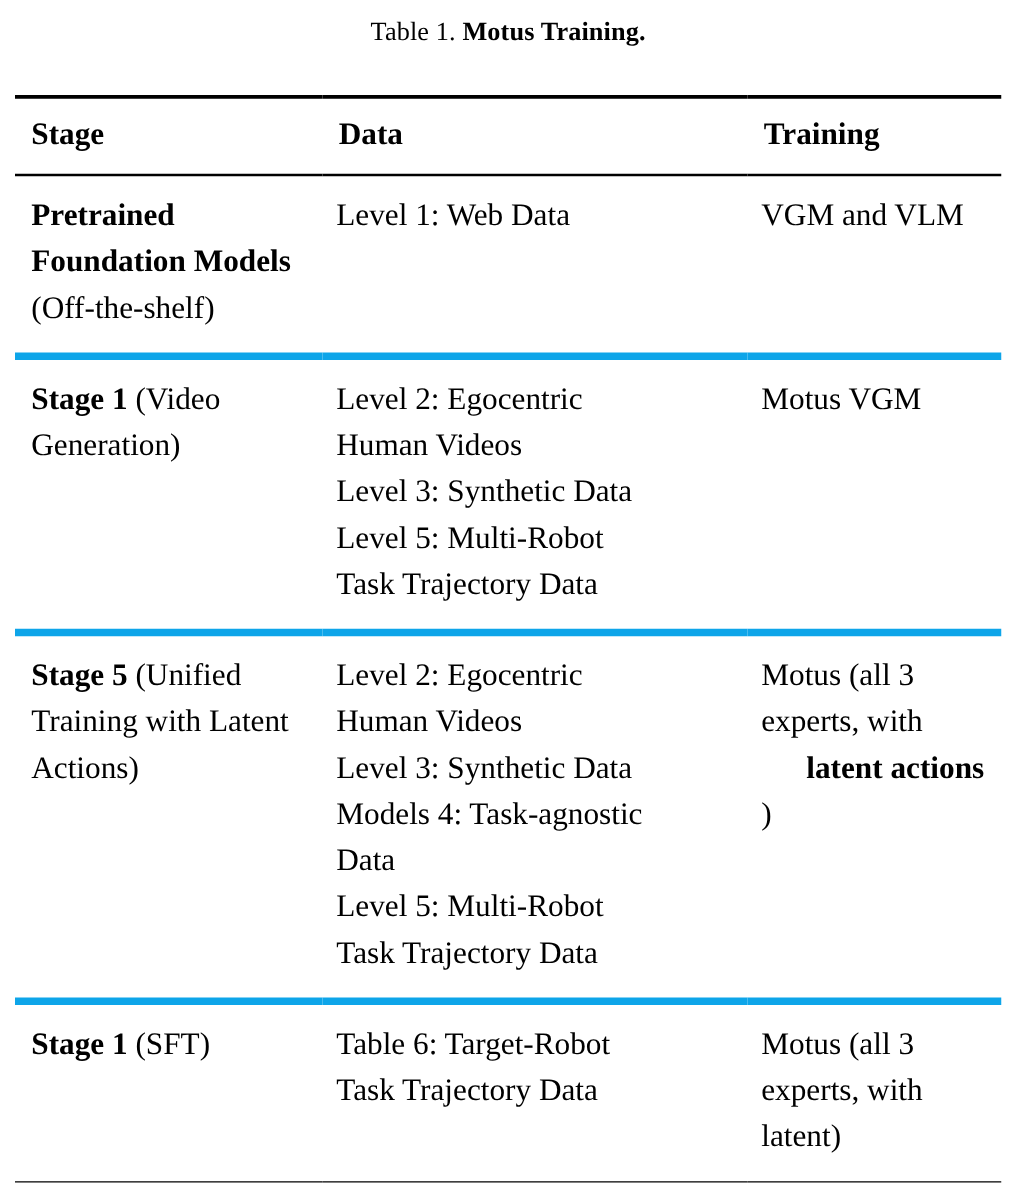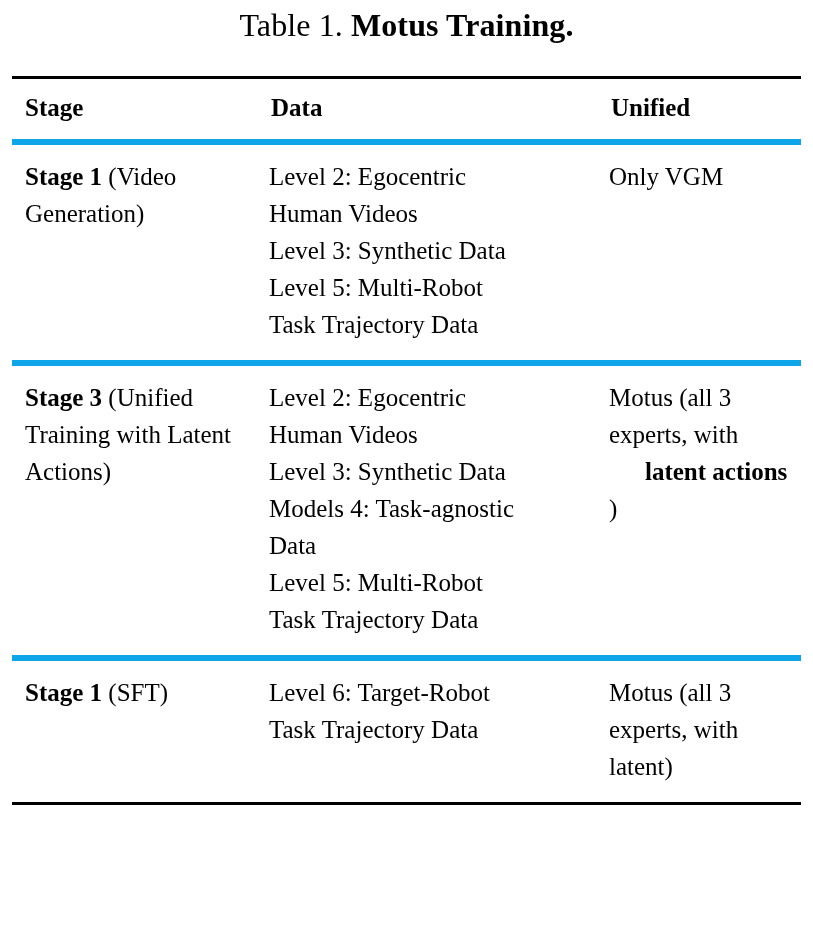--- a/index.html
+++ b/index.html
@@ -19,21 +19,21 @@
     width: 813px;
     height: 946px;
     overflow: hidden;
   }
   .table-caption {
     position: absolute;
     top: 8px;
     left: 0;
     width: 813px;
     text-align: center;
-    font-size: 32px;
+    font-size: 21px;
     line-height: 34px;
     letter-spacing: 0.1px;
   }
   .table-caption .caption-bold {
     font-weight: bold;
   }
   .table-wrap {
     position: absolute;
     left: 12px;
     top: 76px;
@@ -97,50 +97,66 @@
     <table class="motus-table">
       <colgroup>
         <col class="col-stage">
         <col class="col-data">
         <col class="col-train">
       </colgroup>
       <thead>
         <tr class="head-row">
           <th class="rule-top">Stage</th>
           <th class="rule-top">Data</th>
-          <th class="rule-top">Unified</th>
+          <th class="rule-top">Training</th>
         </tr>
       </thead>
       <tbody>
 
+        <tr>
+          <td class="rule-header cell-stage">
+            <span class="stage-name">Pretrained Foundation Models</span>
+            <span class="stage-qual">(Off-the-shelf)</span>
+          </td>
+          <td class="rule-header cell-data">
+            <div class="data-lines">
+              <span>Level 1: Web Data</span>
+            </div>
+          </td>
+          <td class="rule-header cell-train">
+            <div class="train-lines">
+              <span>VGM and VLM</span>
+            </div>
+          </td>
+        </tr>
 
         <tr>
           <td class="rule-mid cell-stage">
             <span class="stage-name">Stage 1</span>
             <span class="stage-qual">(Video Generation)</span>
           </td>
           <td class="rule-mid cell-data">
             <div class="data-lines">
               <span>Level 2: Egocentric</span>
               <span>Human Videos</span>
               <span>Level 3: Synthetic Data</span>
               <span>Level 5: Multi-Robot</span>
               <span>Task Trajectory Data</span>
             </div>
           </td>
           <td class="rule-mid cell-train">
             <div class="train-lines">
-              <span>Only VGM</span>
+              <span>Motus VGM</span>
             </div>
           </td>
         </tr>
 
         <tr>
           <td class="rule-mid cell-stage">
-            <span class="stage-name">Stage 3</span>
+            <span class="stage-name">Stage 5</span>
             <span class="stage-qual">(Unified Training with Latent Actions)</span>
           </td>
           <td class="rule-mid cell-data">
             <div class="data-lines">
               <span>Level 2: Egocentric</span>
               <span>Human Videos</span>
               <span>Level 3: Synthetic Data</span>
               <span>Models 4: Task-agnostic</span>
               <span>Data</span>
               <span>Level 5: Multi-Robot</span>
@@ -159,21 +175,21 @@
           </td>
         </tr>
 
         <tr>
           <td class="rule-mid cell-stage">
             <span class="stage-name">Stage 1</span>
             <span class="stage-qual">(SFT)</span>
           </td>
           <td class="rule-mid cell-data">
             <div class="data-lines">
-              <span>Level 6: Target-Robot</span>
+              <span>Table 6: Target-Robot</span>
               <span>Task Trajectory Data</span>
             </div>
           </td>
           <td class="rule-mid cell-train">
             <div class="train-lines">
               <span>Motus (all 3</span>
               <span>experts, with</span>
               <span>latent)</span>
             </div>
           </td>

